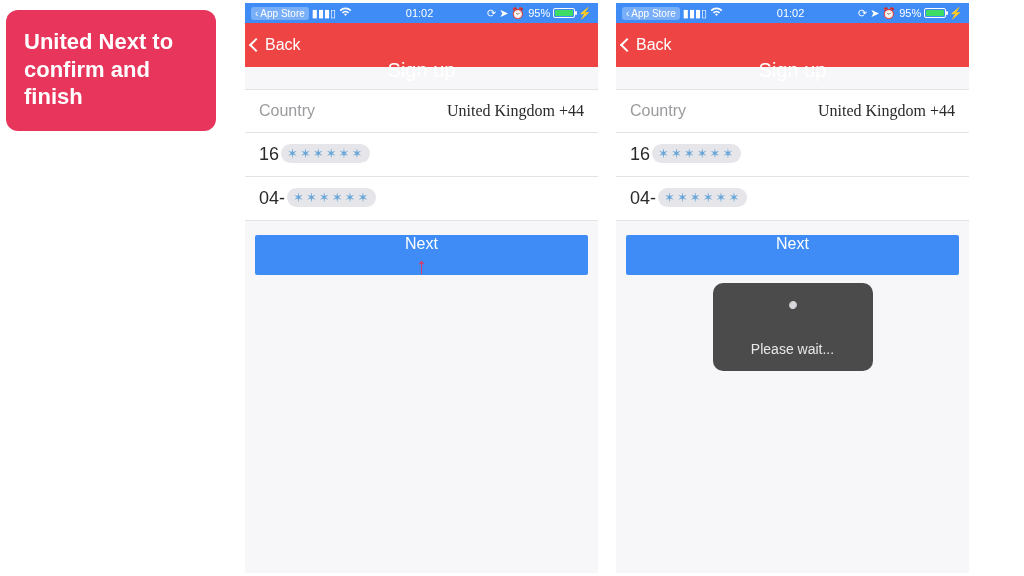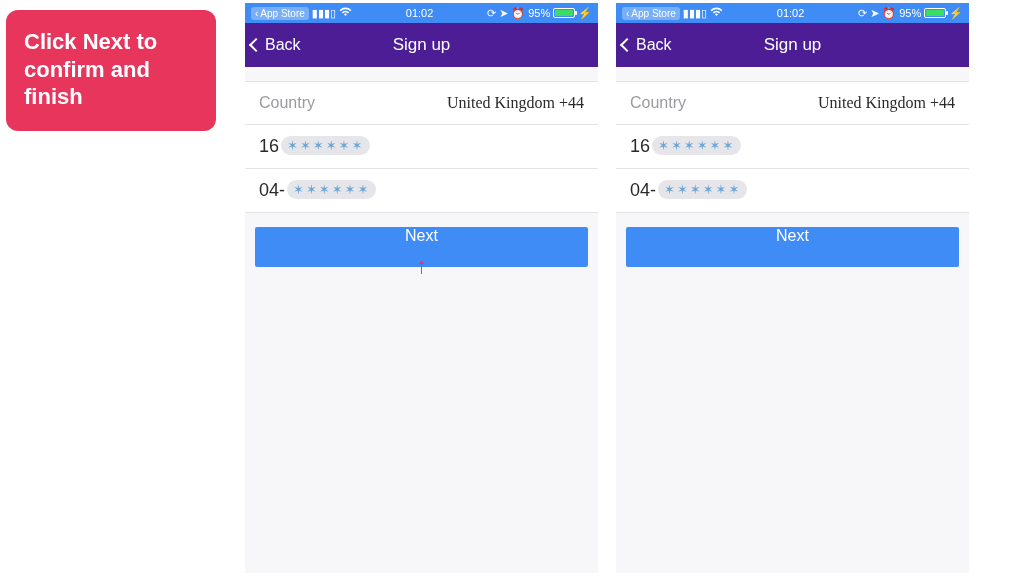--- a/index.html
+++ b/index.html
@@ -58,26 +58,26 @@
     position: relative;
   }
   .battery::after{
     content:""; position:absolute; right:-3px; top:2px; width:2px; height:4px; background:#fff; border-radius:1px;
   }
   .battery .fill{ position:absolute; left:1px; top:1px; bottom:1px; width:90%; background:#3ddc64; border-radius:1px;}
 
   
   .nav {
     height: 44px; width:100%;
-    background: #4c1d95;
+    background: #ef4444;
     color:#ffffff;
     position: relative;
-    display:flex; align-items:center; justify-content:center;
-  }
-  .nav .title { font-size:17px; font-weight:400; }
+    display:flex; align-items:flex-start; justify-content:center;
+  }
+  .nav .title { font-size:20px; font-weight:400;margin-top:36px; }
   .nav .back {
     position:absolute; left:6px; top:0; bottom:0;
     display:flex; align-items:center; gap:2px;
     font-size:16px; cursor:pointer;
   }
   .chevron-left {
     width: 10px; height: 10px;
     border-left: 2px solid #fff;
     border-bottom: 2px solid #fff;
     transform: rotate(45deg);
@@ -86,21 +86,21 @@
 
   
   .row {
     height: 44px;
     background:#ffffff;
     border-bottom:1px solid #e3e3e6;
     display:flex; align-items:center;
     padding: 0 14px;
     font-size:16px;
   }
-  .row.first { margin-top: 14px; border-top:1px solid #e3e3e6;}
+  .row.first { margin-top: 22px; border-top:1px solid #e3e3e6;}
   .row .label { color:#9a9a9f; }
   .row .value { margin-left:auto; color:#2a2a2c;font-family:Liberation Serif, serif; }
   .row .fieldval { color:#2a2a2c; font-size:18px; display:flex; align-items:flex-start; gap:2px;}
 
   .redact {
     display:inline-block;
     background:#e6e6ea;
     border-radius: 11px;
     padding: 2px 6px;
     letter-spacing: 2px;
@@ -149,21 +149,21 @@
     width:3px; height:8px;
     background:#d9d9dd;
     border-radius:2px;
     transform-origin: center -6px;
   }
 </style>
 </head>
 <body>
 
 <div class="callout">
-  <span>Click Next to confirm and finish</span>
+  <span>United Next to confirm and finish</span>
 </div>
 
 <div class="phone left">
   <div class="status">
     <div class="sb-left">
       <span class="appstore-pill">
         <span>‹</span>
         <span>App Store</span>
       </span>
       <span class="signal">▮▮▮▯</span>
@@ -267,13 +267,30 @@
     <span class="fieldval">
       <span>04-</span>
       <span class="redact">✶✶✶✶✶✶</span>
     </span>
   </div>
 
   <div class="next-btn">
     <span>Next</span>
   </div>
 
+  <div class="toast">
+    <div class="spinner">
+      <span style="transform:translate(-50%,-50%) rotate(0deg)   translateY(-10px);opacity:1"></span>
+      <span style="transform:translate(-50%,-50%) rotate(30deg)  translateY(-10px);opacity:.92"></span>
+      <span style="transform:translate(-50%,-50%) rotate(60deg)  translateY(-10px);opacity:.84"></span>
+      <span style="transform:translate(-50%,-50%) rotate(90deg)  translateY(-10px);opacity:.76"></span>
+      <span style="transform:translate(-50%,-50%) rotate(120deg) translateY(-10px);opacity:.68"></span>
+      <span style="transform:translate(-50%,-50%) rotate(150deg) translateY(-10px);opacity:.60"></span>
+      <span style="transform:translate(-50%,-50%) rotate(180deg) translateY(-10px);opacity:.52"></span>
+      <span style="transform:translate(-50%,-50%) rotate(210deg) translateY(-10px);opacity:.44"></span>
+      <span style="transform:translate(-50%,-50%) rotate(240deg) translateY(-10px);opacity:.36"></span>
+      <span style="transform:translate(-50%,-50%) rotate(270deg) translateY(-10px);opacity:.28"></span>
+      <span style="transform:translate(-50%,-50%) rotate(300deg) translateY(-10px);opacity:.20"></span>
+      <span style="transform:translate(-50%,-50%) rotate(330deg) translateY(-10px);opacity:.12"></span>
+    </div>
+    <span>Please wait...</span>
+  </div>
 </div>
 
 </body></html>

